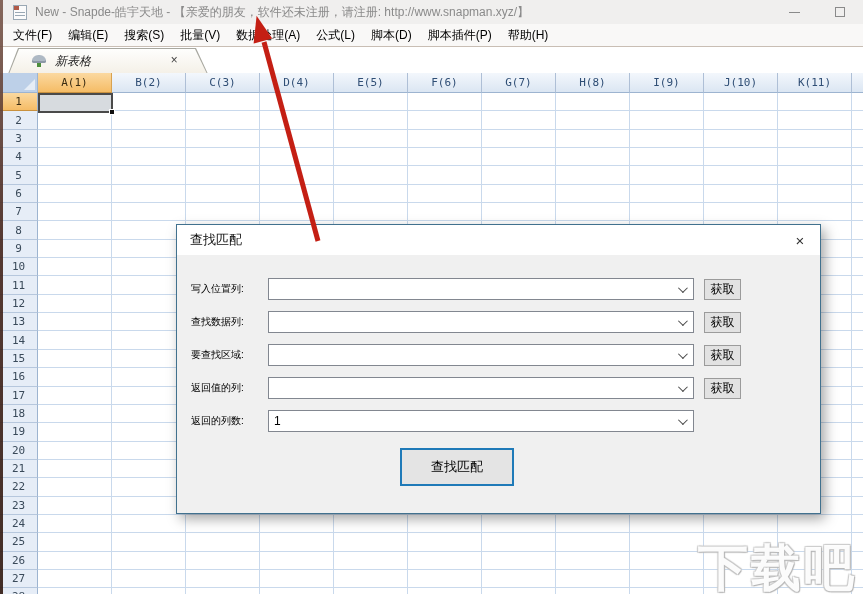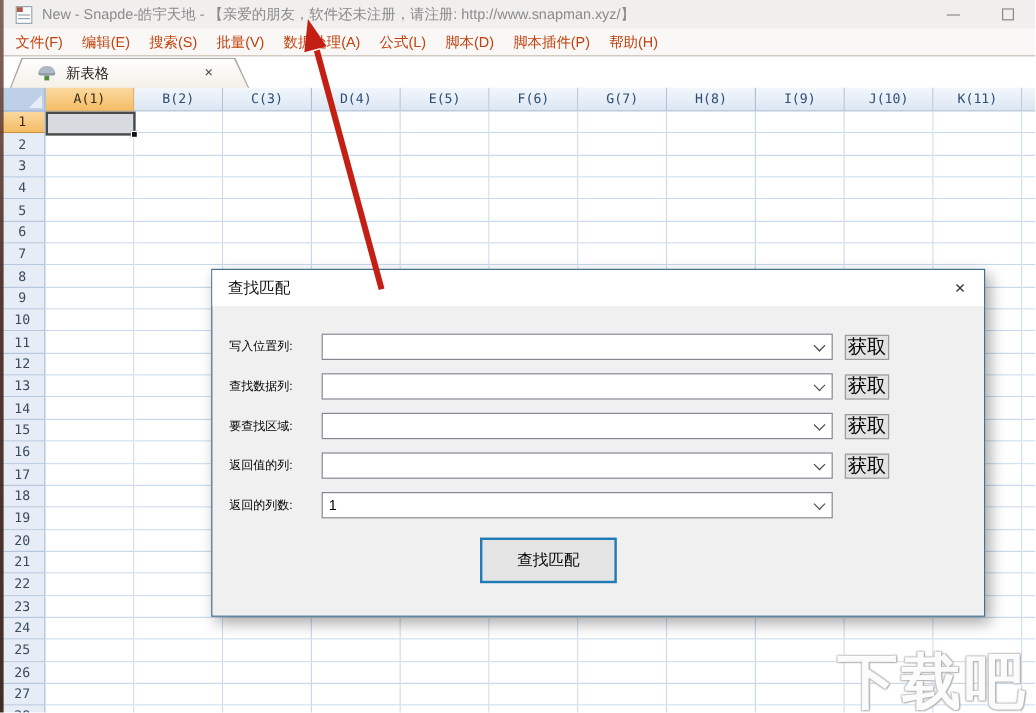--- a/index.html
+++ b/index.html
@@ -15,26 +15,26 @@
   .app-icon:after { content:""; position:absolute; left:1px; right:1px; top:6px; height:1px; background:#9aa8b4;
     box-shadow:0 3px 0 #9aa8b4; }
   .title-text { margin-left:8px; font-size:12px; color:#8a8a8a; white-space:nowrap; overflow:hidden; }
   .titlebar-spacer { flex:1; }
   .win-btn { width:46px; height:24px; display:flex; align-items:center; justify-content:center; color:#8a8a8a; }
   .win-min-glyph { width:11px; height:0; border-top:1px solid #8a8a8a; }
   .win-max-glyph { width:10px; height:10px; border:1px solid #8a8a8a; }
 
   
   .menubar { position:absolute; top:24px; left:0; right:0; height:22px; background:#f9f8f7;
-    display:flex; align-items:center; padding-left:5px; font-size:12px; color:#c2410c; }
+    display:flex; align-items:center; padding-left:5px; font-size:12px; color:#000000; }
   .menu-item { padding:3px 8px; white-space:nowrap; }
 
   
   .tabstrip { position:absolute; top:46px; left:0; right:0; height:27px; background:#ffffff;
-    border-top:1px solid #c9beb4; }
+    border-top:1px solid #c9beb4;font-style:italic; }
   .tab-outer { position:absolute; left:8px; top:1px; width:200px; height:26px;
     background:#a8a8a0; clip-path:polygon(10px 0, calc(100% - 12px) 0, 100% 100%, 0 100%); }
   .tab-inner { position:absolute; left:1px; top:1px; right:1px; bottom:0;
     background:linear-gradient(#fefefd, #f4f0e7);
     clip-path:polygon(10px 0, calc(100% - 12px) 0, 100% 100%, 0 100%);
     display:flex; align-items:center; padding-left:22px; font-size:12px; color:#1c1c1c; }
   .tab-icon { position:relative; width:18px; height:14px; margin-right:6px; flex:0 0 auto; }
   .tab-cloud { position:absolute; left:1px; top:0; width:14px; height:8px; background:#aeb9c4;
     border-radius:7px 7px 2px 2px; box-shadow:inset 0 -2px 0 #8c98a6; }
   .tab-stem { position:absolute; left:6px; top:8px; width:4px; height:4px; background:#4d8f3c; }
@@ -82,21 +82,21 @@
   .dialog-close { width:40px; height:30px; display:flex; align-items:center; justify-content:center;
     font-size:15px; color:#333; }
   .dialog-body { padding-top:23px; }
   .field-row { display:flex; align-items:center; height:22px; margin:0 10px 11px 14px; }
   .field-label { width:77px; font-size:10px; color:#000; flex:0 0 auto; white-space:nowrap; }
   .combo { width:426px; height:22px; flex:0 0 auto; background:#fff; border:1px solid #828790;
     position:relative; display:flex; align-items:center; padding-left:5px; font-size:12px; color:#000; }
   .combo-arrow { position:absolute; right:8px; top:7px; width:7px; height:7px;
     border-right:1px solid #4a4a4a; border-bottom:1px solid #4a4a4a; transform:rotate(45deg) translateY(-2px); }
   .get-btn { width:37px; height:21px; margin-left:10px; background:#e2e2e2; border:1px solid #9b9b9b;
-    display:flex; align-items:center; justify-content:center; font-size:16px; color:#000; flex:0 0 auto; }
+    display:flex; align-items:center; justify-content:center; font-size:12px; color:#000; flex:0 0 auto; }
   .submit-btn { display:flex; align-items:center; justify-content:center; margin:16px auto 0;
     margin-left:223px; width:114px; height:38px; background:#e4e4e4; border:2px solid #1f7ab8;
     font-size:13px; color:#000; }
 
   
   .arrow-svg { position:absolute; left:0; top:0; width:863px; height:594px; z-index:20; pointer-events:none; }
 
   
   .watermark { position:absolute; right:6px; bottom:0; z-index:4; text-align:center; pointer-events:none; }
   .wm-logo { font-size:50px; font-weight:bold; letter-spacing:3px; color:rgba(255,255,255,0.95);

